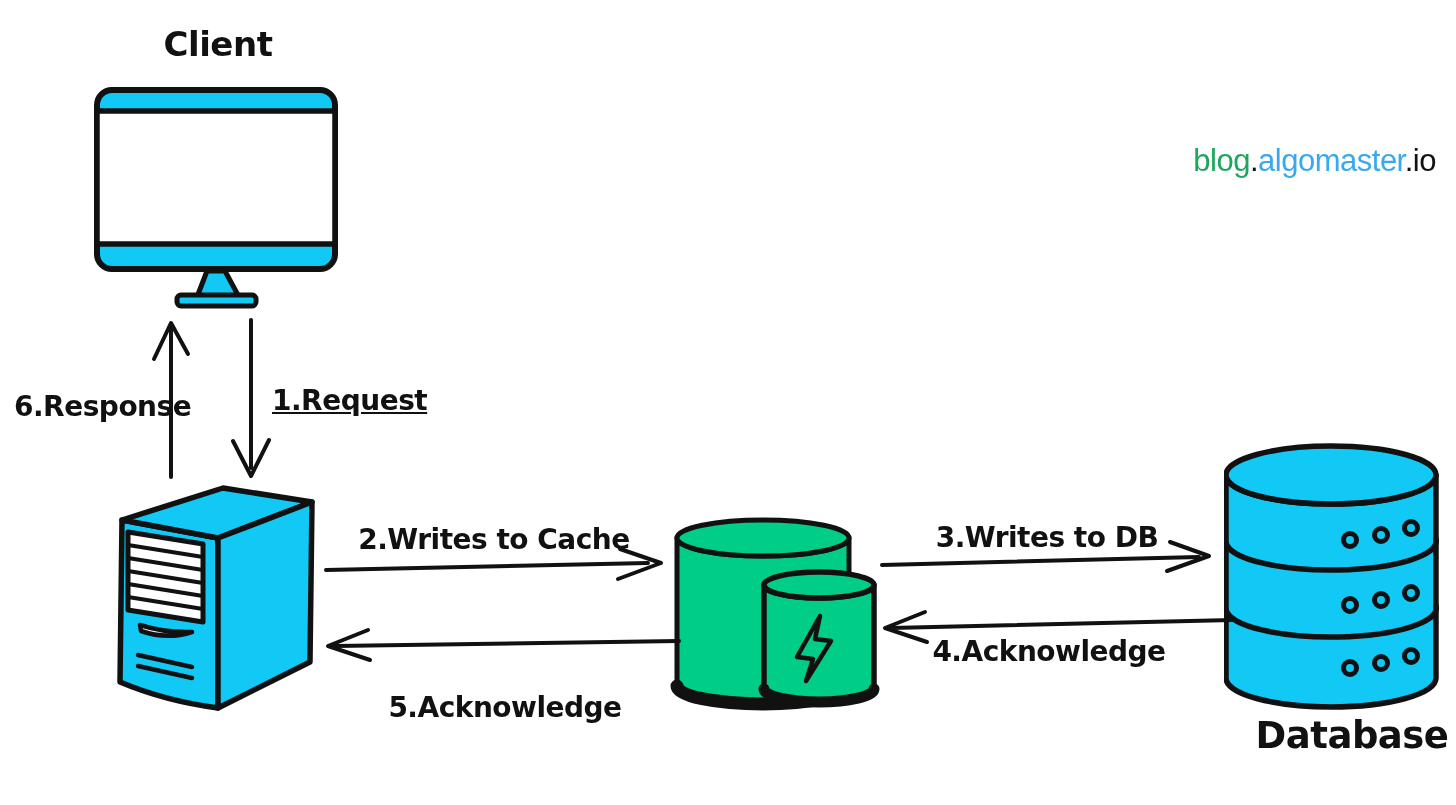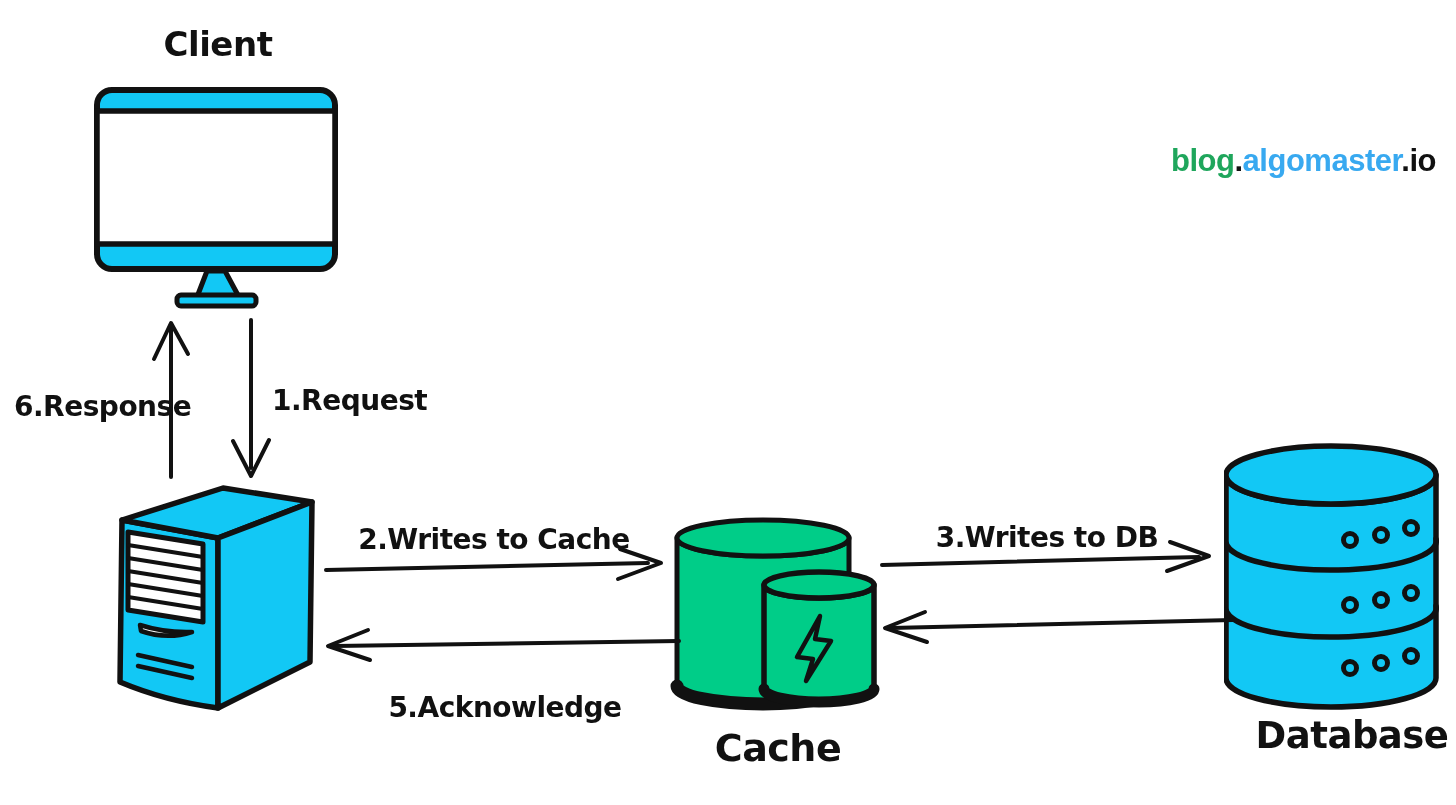--- a/index.html
+++ b/index.html
@@ -22,21 +22,21 @@
   }
   .node-lbl { font-size: 37px; font-weight: 700; transform: translateX(-50%); }
   .edge-lbl { font-size: 28px; font-weight: 600; }
   .edge-lbl.centered { transform: translateX(-50%); }
   .brand {
     position: absolute;
     top: 143px;
     right: 20px;
     font-family: "Liberation Sans", sans-serif;
     font-size: 31px;
-    font-weight: 700;
+    font-weight: 400;
     letter-spacing: -0.5px;
     white-space: nowrap;
     margin-left: 36px;
   }
   .brand .g { color: var(--brand_green, #1fa65c); }
   .brand .b { color: var(--brand_blue, #38a9f0); }
   .brand .k { color: var(--ink, #111111); }
   svg { display: block; }
   .ink-stroke { stroke: var(--ink, #111111); }
   .fill-cyan { fill: var(--cyan, #12c8f5); }
@@ -48,28 +48,28 @@
 </head>
 <body>
 
 <div class="canvas">
 
   <div class="brand">
     <span class="g">blog</span><span class="k">.</span><span class="b">algomaster</span><span class="k">.</span><span class="k">io</span>
   </div>
 
   <div class="lbl node-lbl" style="left:218px; top:24px; font-size:34px;">Client</div>
-  <div class="lbl node-lbl" style="left:778px; top:726px; font-size:38px;">Cache</div>
   <div class="lbl node-lbl" style="left:1352px; top:714px;">Database</div>
 
   <div class="lbl edge-lbl" style="left:14px; top:384px;margin-top:6px;">6.Response</div>
-  <div class="lbl edge-lbl" style="left:272px; top:384px;">1.Request</div>
+  <div class="lbl edge-lbl" style="left:272px; top:384px;text-decoration:underline;">1.Request</div>
   <div class="lbl edge-lbl centered" style="left:487px; top:523px;margin-left:7px;">2.Writes to Cache</div>
   <div class="lbl edge-lbl centered" style="left:505px; top:691px;">5.Acknowledge</div>
   <div class="lbl edge-lbl centered" style="left:1047px; top:521px;text-align:center;">3.Writes to DB</div>
+  <div class="lbl edge-lbl centered" style="left:1049px; top:635px;">4.Acknowledge</div>
 
   <svg class="abs" style="left:93px; top:86px;" width="246" height="224" viewBox="0 0 246 224">
     <rect class="fill-cyan ink-stroke" x="4" y="4" width="238" height="179" rx="15" stroke-width="6"></rect>
     <rect class="fill-white ink-stroke" x="4" y="25" width="238" height="133" stroke-width="5.5"></rect>
     <polygon class="fill-cyan ink-stroke" points="114,185 132,185 146,211 104,211" stroke-width="5" stroke-linejoin="round"></polygon>
     <rect class="fill-cyan ink-stroke" x="84" y="209" width="79" height="11" rx="4" stroke-width="5"></rect>
   </svg>
 
   <svg class="abs" style="left:115px; top:480px;" width="202" height="235" viewBox="0 0 202 235">
     <g stroke-linejoin="round" stroke-linecap="round">

